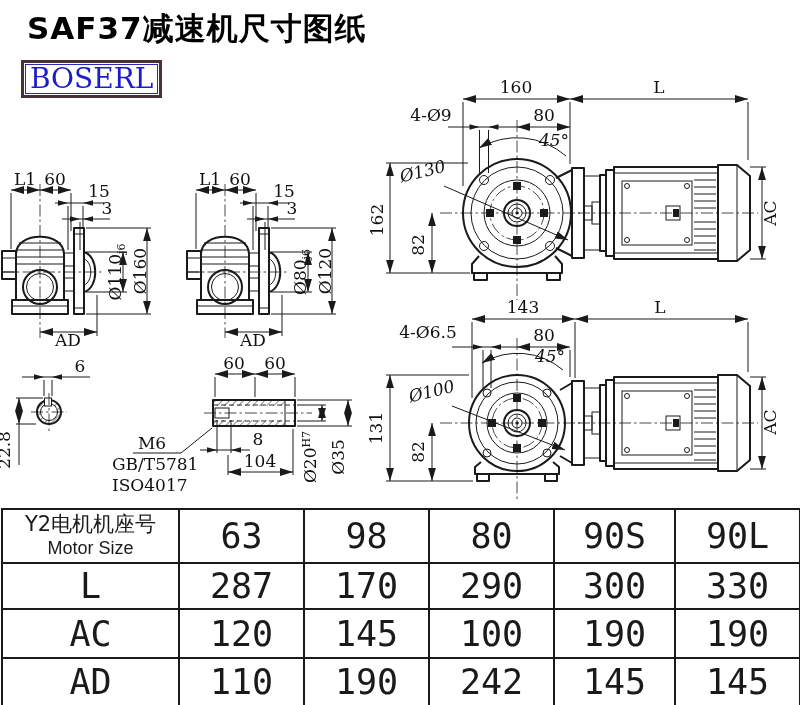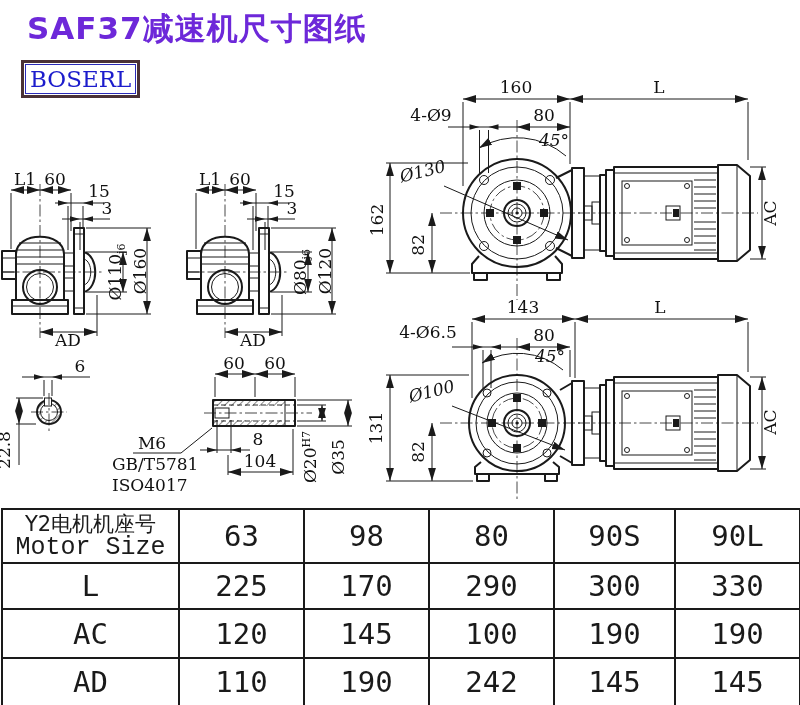--- a/index.html
+++ b/index.html
@@ -1,39 +1,39 @@
 <!DOCTYPE html>
 <html><head>
 <meta charset="utf-8">
 <style>
   html,body{margin:0;padding:0;background:#fff;}
   #stage{position:relative;width:800px;height:705px;background:#fff;overflow:hidden;
          font-family:"DejaVu Sans",sans-serif;color:#111;}
   #title{position:absolute;left:27px;top:8px;font-size:31px;font-weight:bold;
-         letter-spacing:1px;color:#6d28d9;white-space:nowrap;}
+         letter-spacing:1px;color:#000000;white-space:nowrap;}
   #logo{position:absolute;left:21px;top:60px;border:3px solid #4a3136;background:#fff;padding:1px;}
   #logo .inner{display:block;border:1px solid #2a2ab8;padding:0 4px;
-         font-family:"DejaVu Serif",serif;font-size:23px;line-height:28px;color:#1c1ccc;}
+         font-family:"DejaVu Serif",serif;font-size:28px;line-height:28px;color:#1c1ccc;}
   svg{position:absolute;left:0;top:0;}
   .thick{stroke:#1a1a1a;stroke-width:2;fill:none;stroke-linejoin:round;}
   .thin{stroke:#1a1a1a;stroke-width:1;fill:none;}
   .cl{stroke:#1a1a1a;stroke-width:.8;fill:none;stroke-dasharray:12 3 2.5 3;}
   .dsh{stroke:#1a1a1a;stroke-width:.9;fill:none;stroke-dasharray:5 3;}
   .dim{stroke:#1a1a1a;stroke-width:1;fill:none;}
   .ah{fill:#1a1a1a;stroke:none;}
   text.d{font-family:"DejaVu Serif",serif;font-size:17px;fill:#111;}
   text.it{font-style:italic;}
   .sub{font-size:11px;}
   #sizetable{position:absolute;left:1px;top:508px;width:798px;height:197px;
       border-collapse:collapse;table-layout:fixed;background:#fff;}
   #sizetable td{border:2px solid #1a1a1a;text-align:center;vertical-align:middle;
-      font-family:"DejaVu Sans Mono",monospace;font-size:29px;color:#1a1a1a;padding:0;}
+      font-family:"DejaVu Sans Mono",monospace;font-size:35px;color:#1a1a1a;padding:0;}
   #sizetable td.hd{font-size:29px;margin-left:36px;}
   #sizetable .hc1{font-family:"DejaVu Sans",sans-serif;font-size:21px;line-height:24px;}
-  #sizetable .hc2{font-family:Liberation Mono, monospace;font-size:25px;line-height:24px;}
+  #sizetable .hc2{font-family:Liberation Sans, sans-serif;font-size:18px;line-height:24px;}
 </style>
 </head>
 <body>
 
 <div id="stage">
 
   <svg width="800" height="508" viewBox="0 0 800 508">
     <defs>
       <marker id="arr" viewBox="0 0 12 8" markerWidth="13" markerHeight="9" refX="12" refY="4" orient="auto-start-reverse" markerUnits="userSpaceOnUse">
         <path d="M12,4 L0,7.6 L0,0.4 Z" fill="#1a1a1a"></path>
@@ -287,21 +287,21 @@
         <div class="hc2">Motor Size</div>
       </td>
       <td>63</td>
       <td>98</td>
       <td>80</td>
       <td>90S</td>
       <td>90L</td>
     </tr>
     <tr style="height:46px">
       <td>L</td>
-      <td>225</td>
+      <td>287</td>
       <td>170</td>
       <td>290</td>
       <td>300</td>
       <td>330</td>
     </tr>
     <tr style="height:49px">
       <td>AC</td>
       <td>120</td>
       <td>145</td>
       <td>100</td>

